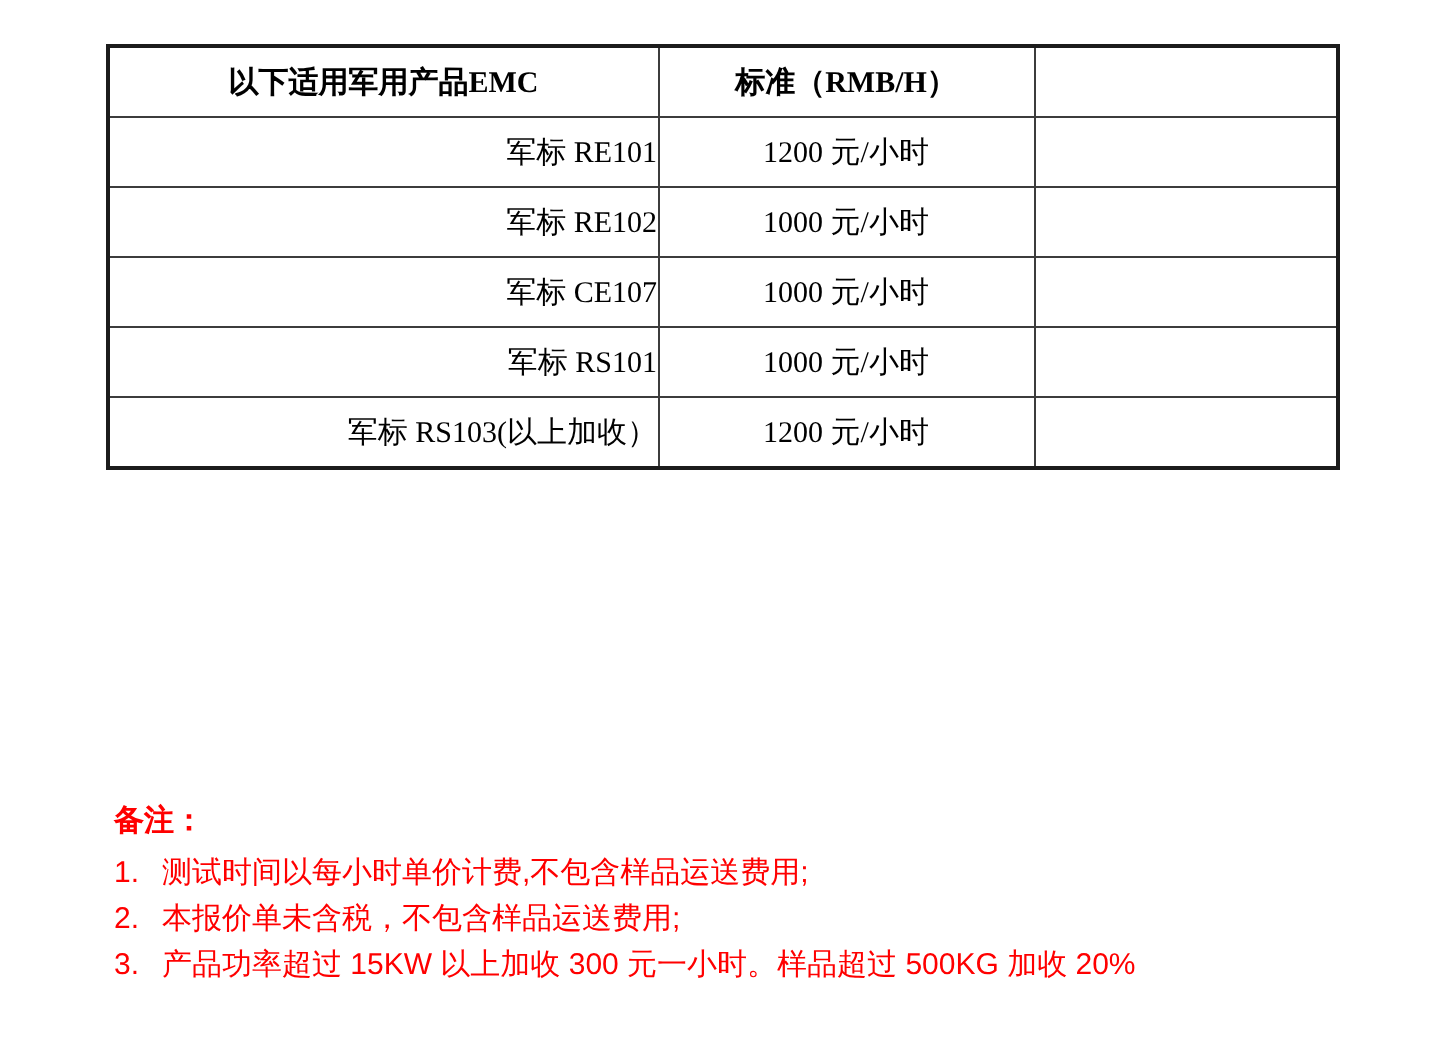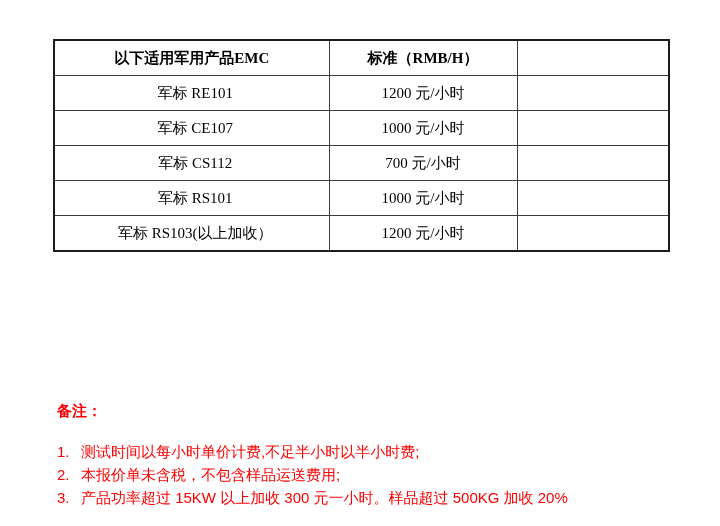--- a/index.html
+++ b/index.html
@@ -8,52 +8,52 @@
     width: 720px;
     height: 526px;
     background: #ffffff;
     overflow: hidden;
     font-family: "Liberation Serif", "DejaVu Serif", serif;
     color: #000000;
   }
   table.price-table {
     position: absolute;
     left: 53px;
-    top: 39px;
+    top: 22px;
     width: 615px;
     border-collapse: collapse;
     table-layout: fixed;
     border: 2px solid #1c1c1c;
   }
   .price-table th, .price-table td {
     border: 1px solid #3c3c3c;
     height: 34px;
     font-size: 15px;
     padding: 0;
     overflow: hidden;
     white-space: nowrap;
     vertical-align: middle;
   }
   .price-table th {
     font-weight: bold;
     text-align: center;
   }
-  td.c-item { text-align: center; padding-left: 7px; }
+  td.c-item { text-align: right; padding-left: 7px; }
   td.c-price { text-align: center; margin-left: 20px; }
   td.c-extra { }
   .notes {
     position: absolute;
     left: 57px;
     top: 400px;
     width: 620px;
     color: #ff0000;
     font-family: "Liberation Sans", "DejaVu Sans", sans-serif;
     font-size: 15px;
   }
-  .notes-title { line-height: 22px; margin-bottom: 19px; font-weight: bold; }
+  .notes-title { line-height: 22px; margin-bottom: 4px; font-weight: bold; }
   .note-item { display: flex; line-height: 22px; margin-bottom: 1px; }
   .note-num { flex: 0 0 24px; width: 24px; }
   .note-text { flex: 1; }
 </style>
 </head>
 <body>
 
 <div class="page">
 
   <table class="price-table">
@@ -69,47 +69,47 @@
         <th></th>
       </tr>
     </thead>
     <tbody>
       <tr>
         <td class="c-item">军标 RE101</td>
         <td class="c-price">1200 元/小时</td>
         <td class="c-extra"></td>
       </tr>
       <tr>
-        <td class="c-item">军标 CE107</td>
+        <td class="c-item">军标 RE102</td>
         <td class="c-price">1000 元/小时</td>
         <td class="c-extra"></td>
       </tr>
       <tr>
-        <td class="c-item">军标 CS112</td>
-        <td class="c-price">700 元/小时</td>
+        <td class="c-item">军标 CE107</td>
+        <td class="c-price">1000 元/小时</td>
         <td class="c-extra"></td>
       </tr>
       <tr>
         <td class="c-item">军标 RS101</td>
         <td class="c-price">1000 元/小时</td>
         <td class="c-extra"></td>
       </tr>
       <tr>
         <td class="c-item">军标 RS103(以上加收）</td>
         <td class="c-price">1200 元/小时</td>
         <td class="c-extra"></td>
       </tr>
     </tbody>
   </table>
 
   <div class="notes">
     <div class="notes-title">备注：</div>
     <div class="note-item">
       <span class="note-num">1.</span>
-      <span class="note-text">测试时间以每小时单价计费,不足半小时以半小时费;</span>
+      <span class="note-text">测试时间以每小时单价计费,不包含样品运送费用;</span>
     </div>
     <div class="note-item">
       <span class="note-num">2.</span>
       <span class="note-text">本报价单未含税，不包含样品运送费用;</span>
     </div>
     <div class="note-item">
       <span class="note-num">3.</span>
       <span class="note-text">产品功率超过 15KW 以上加收 300 元一小时。样品超过 500KG 加收 20%</span>
     </div>
   </div>

